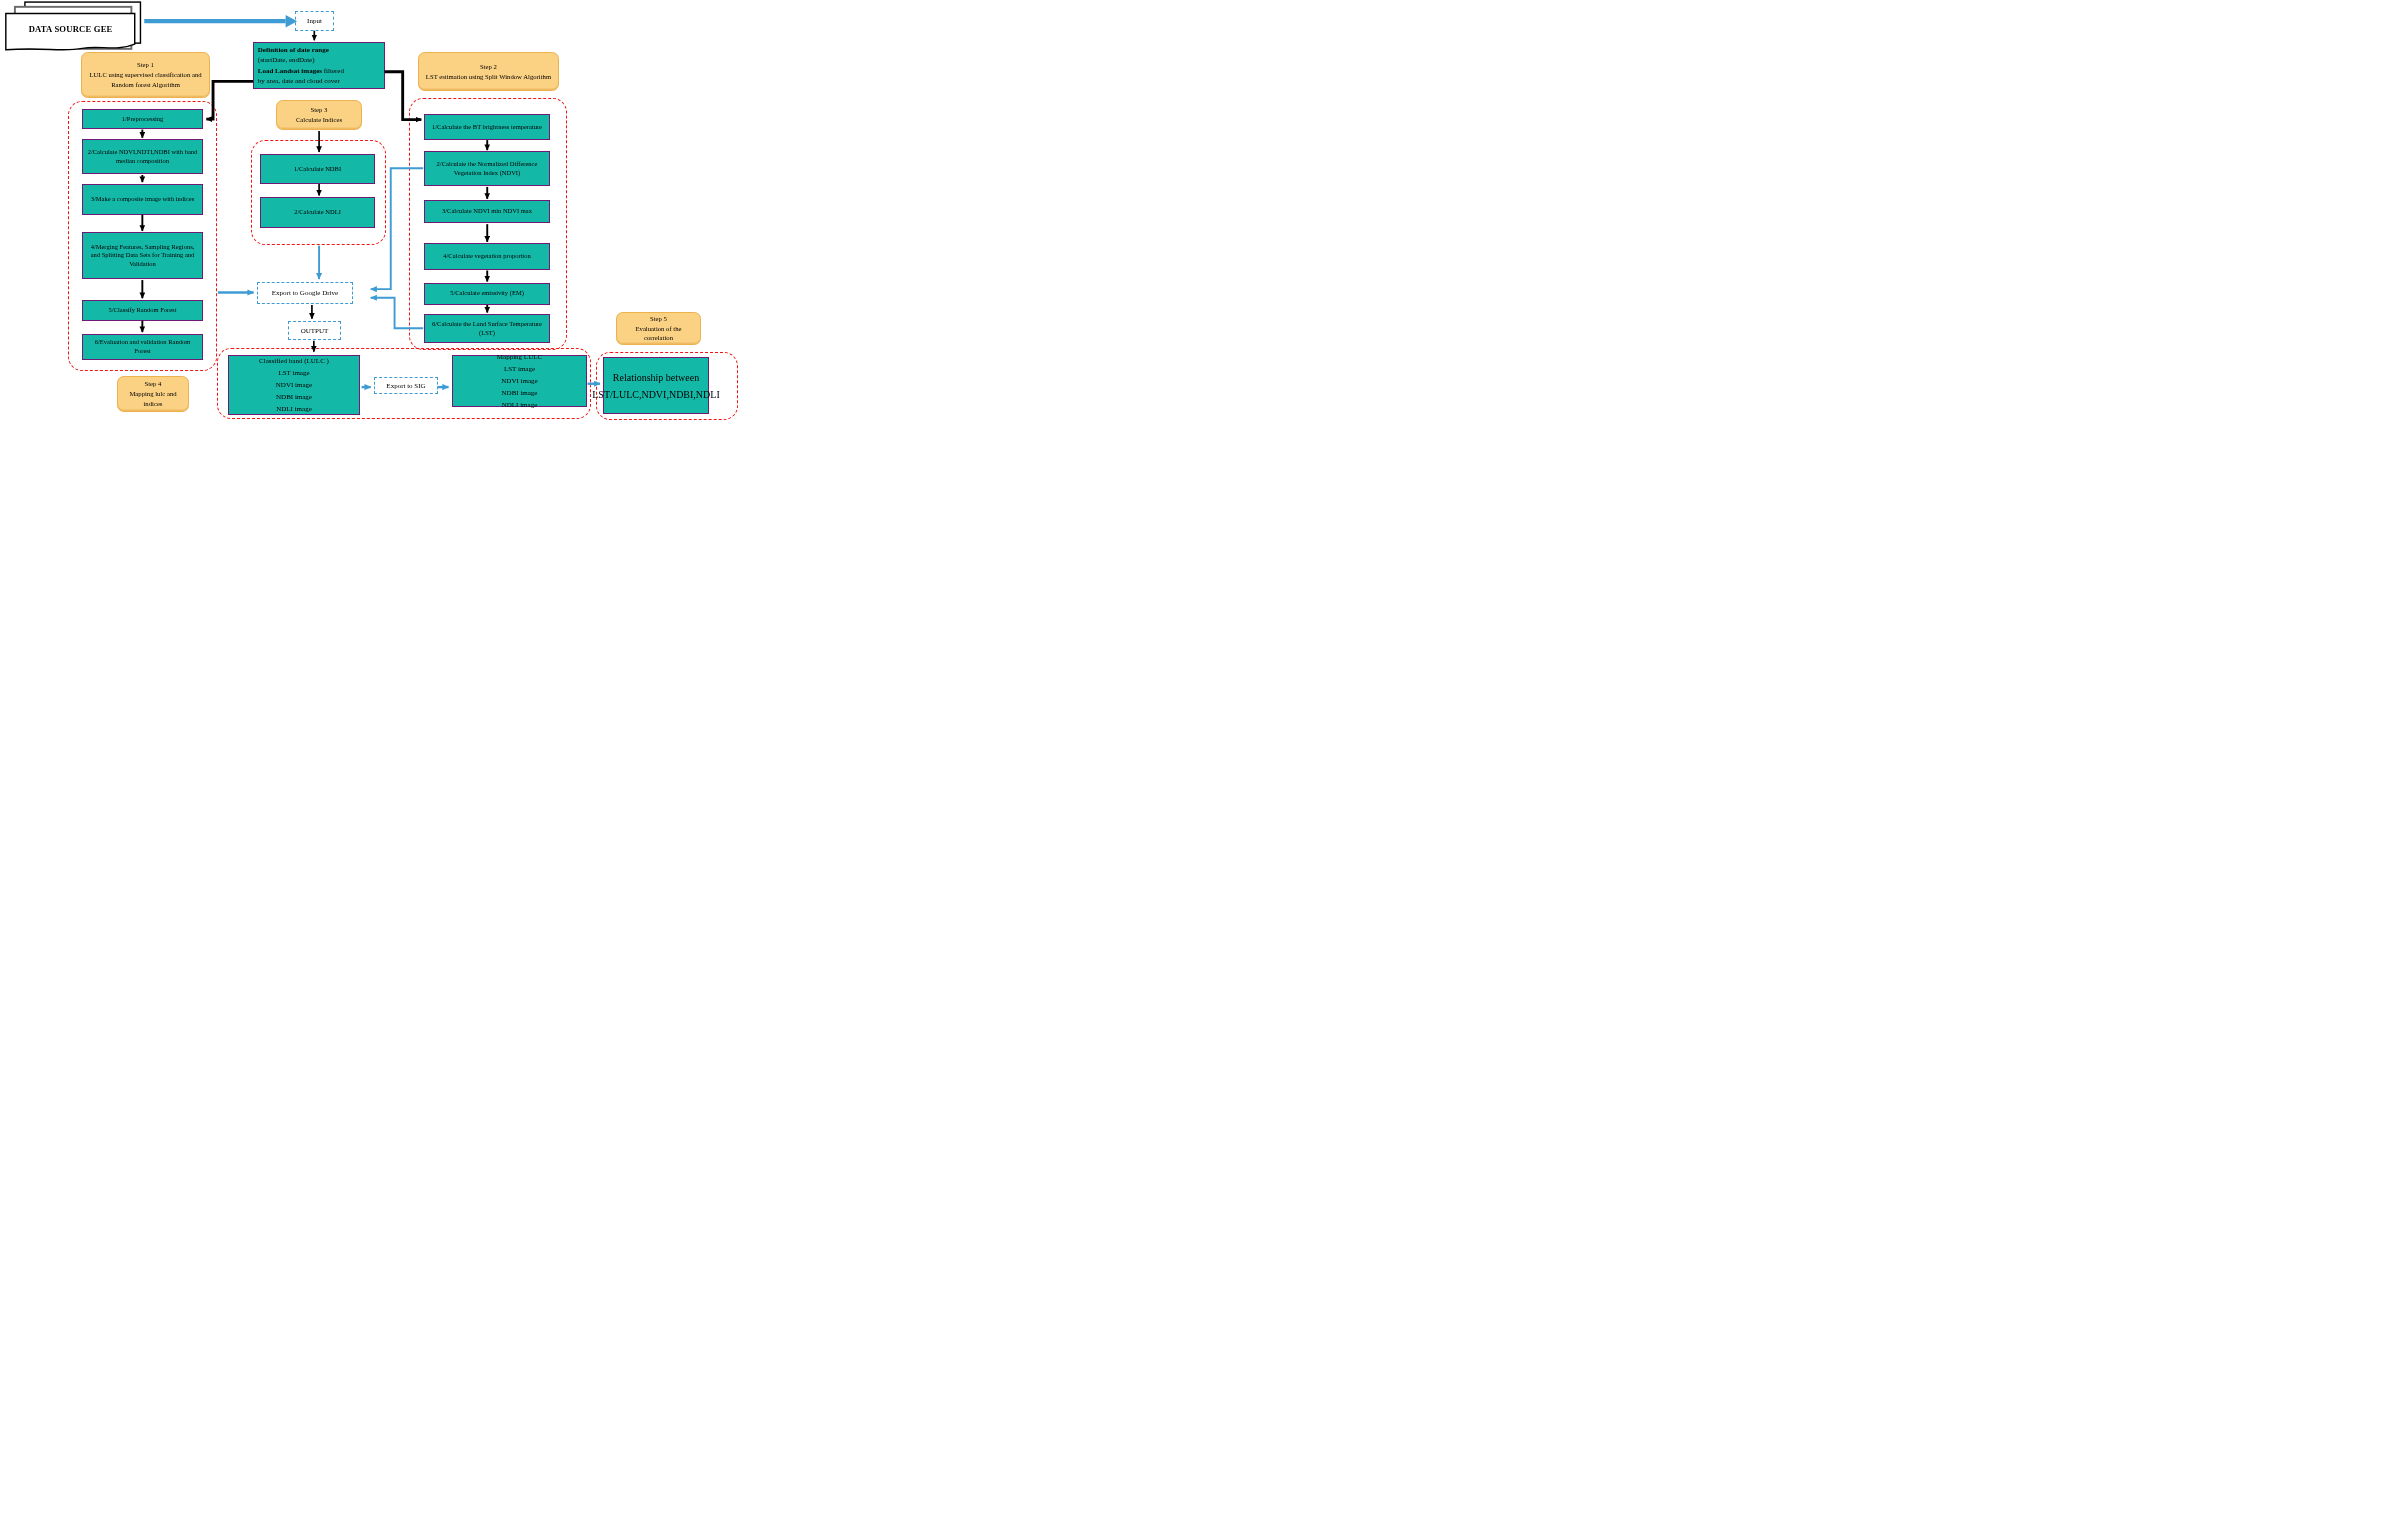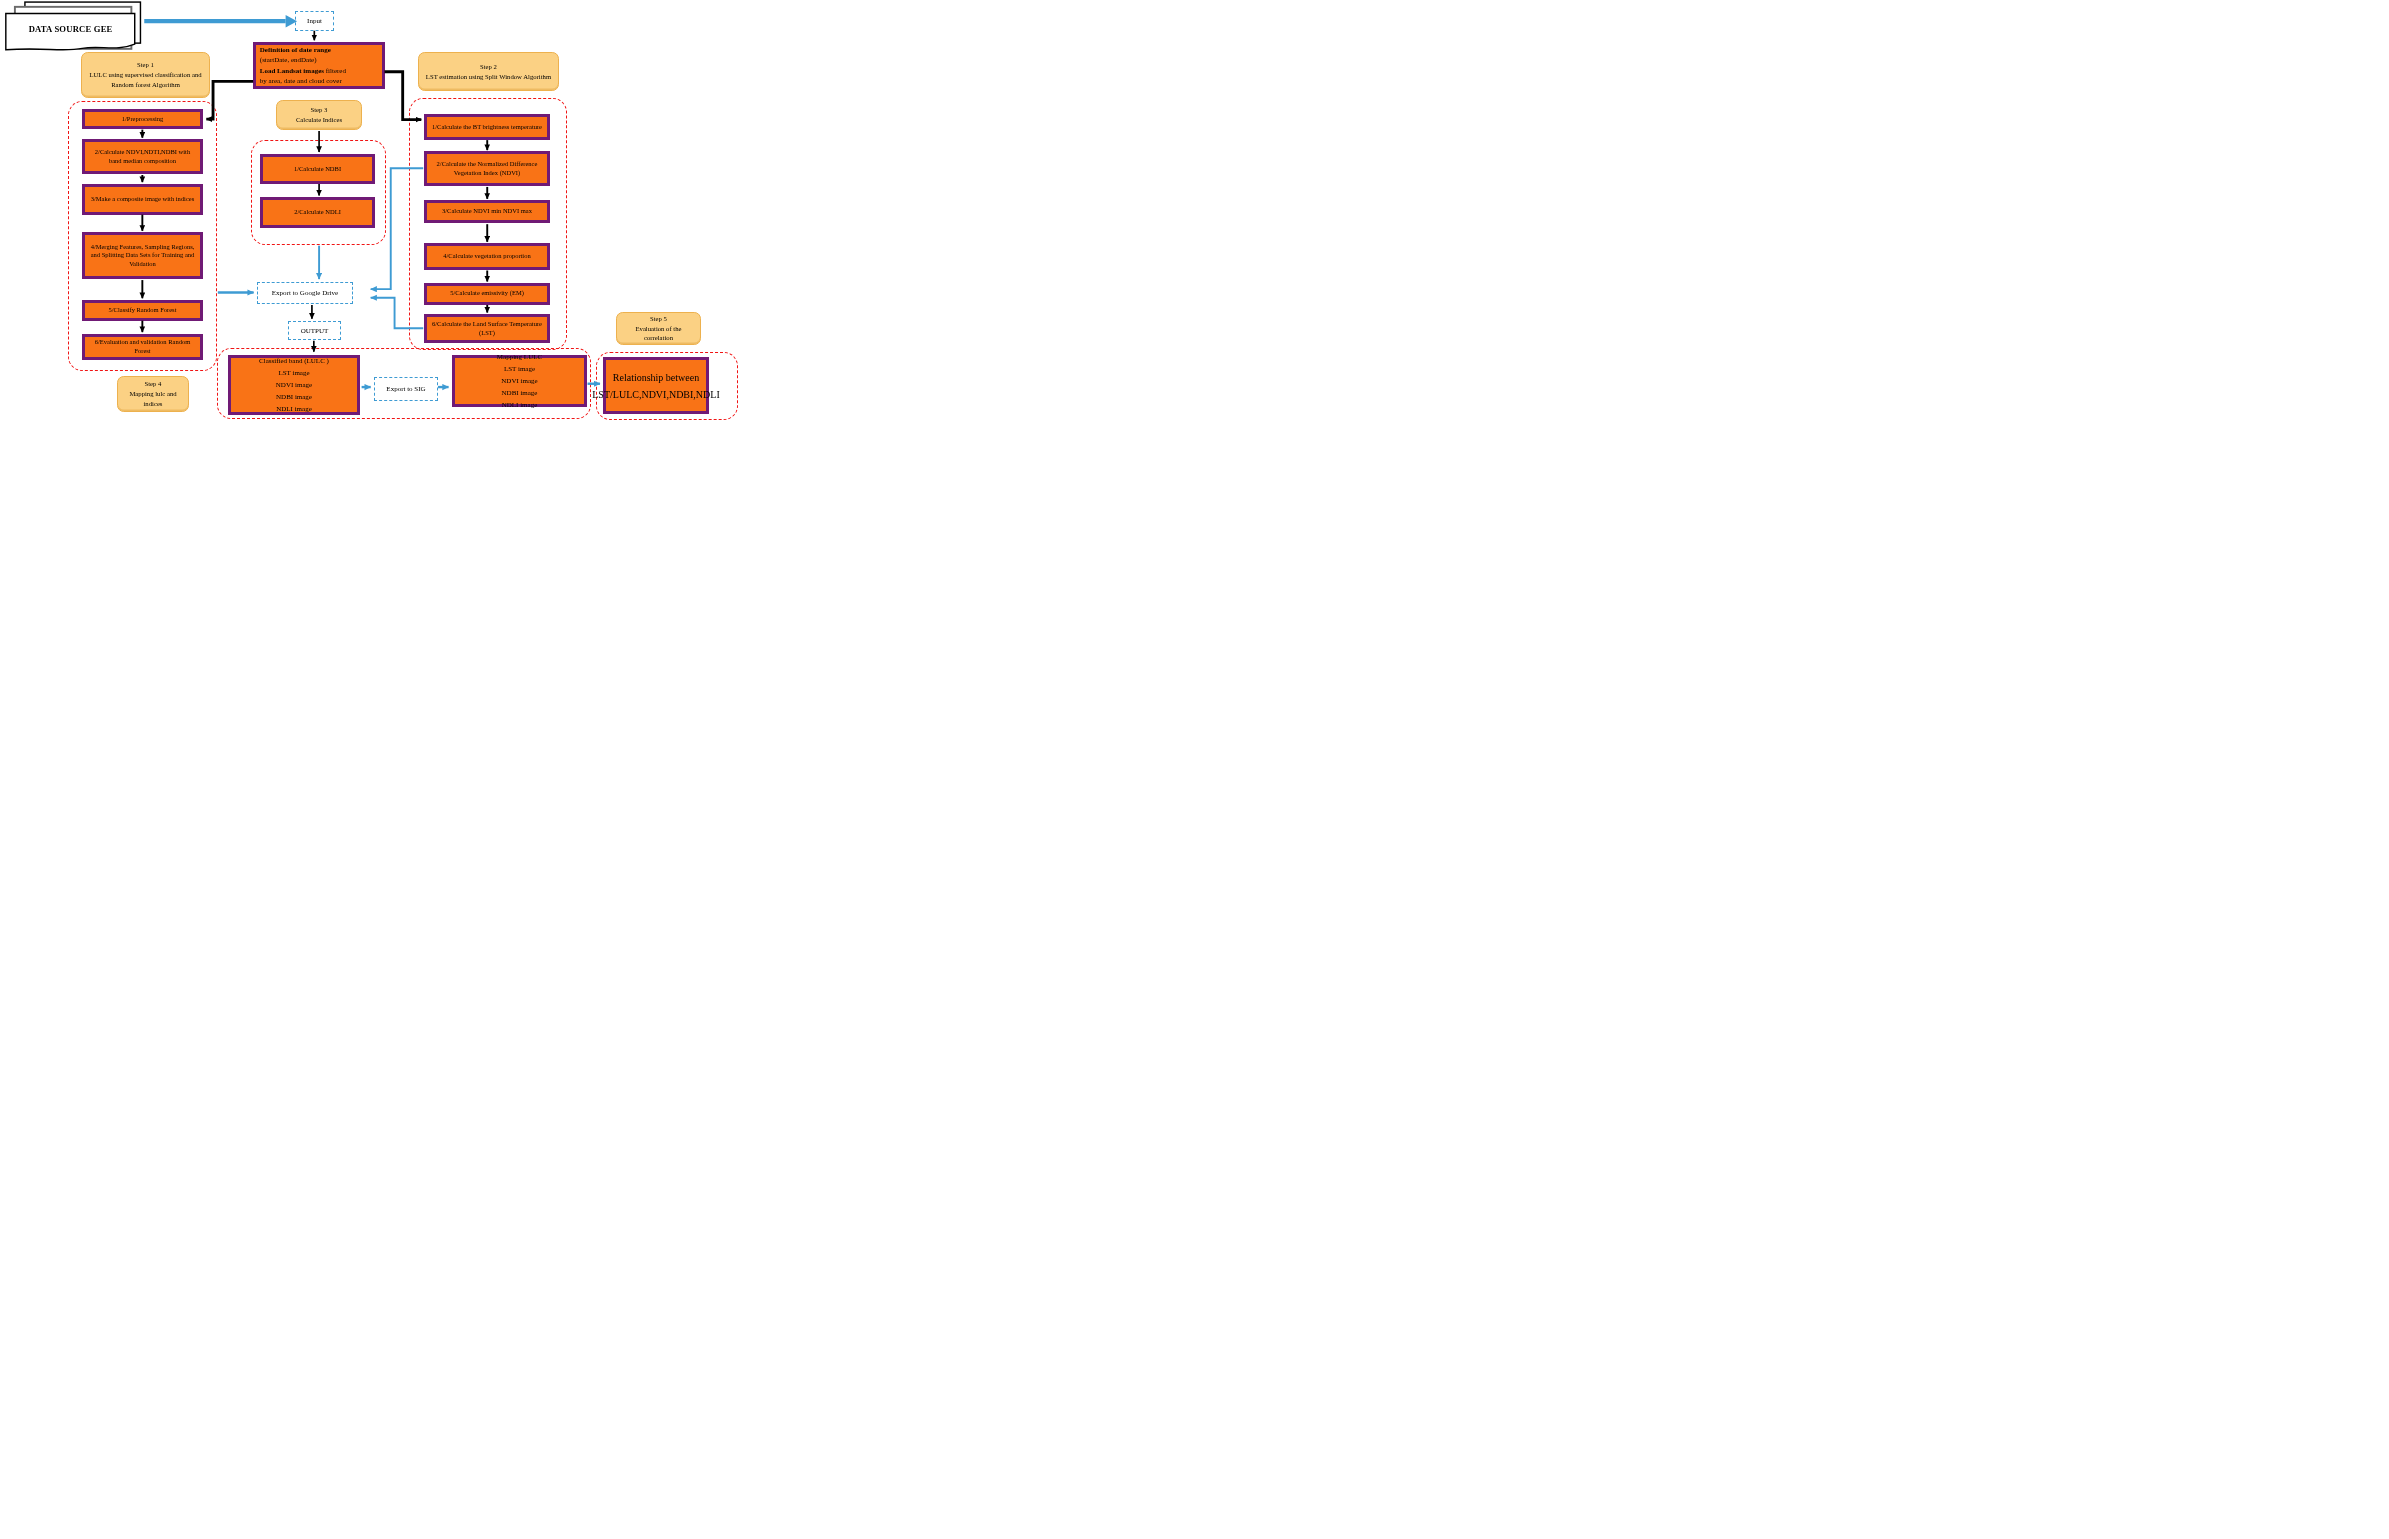--- a/index.html
+++ b/index.html
@@ -3,21 +3,21 @@
 <meta charset="utf-8">
 <style>
   html,body{margin:0;padding:0;background:#ffffff;}
   #canvas{
     position:relative;width:749px;height:424px;background:#ffffff;
     font-family:"Liberation Serif","DejaVu Serif",serif;color:#000;
     overflow:hidden;
   }
   .abs{position:absolute;box-sizing:border-box;}
   .box{
-    background:#f97316;border:3px solid #701a75;display:flex;align-items:center;justify-content:center;
+    background:#14b8a6;border:1px solid #701a75;display:flex;align-items:center;justify-content:center;
     text-align:center;font-size:6.5px;line-height:1.32;padding:1px 2.9px;z-index:4;
   }
   .hdr{
     background:#FBD184;border:0.7px solid #EDB14E;border-radius:6.7px;
     display:flex;flex-direction:column;align-items:center;justify-content:center;
     text-align:center;font-size:6.7px;line-height:1.45;padding:1.9px 4.8px;z-index:3;
     box-shadow:inset 0 -1.4px 0 rgba(222,160,60,.45);
   }
   .reddash{
     border:1.9px dashed #F01414;border-radius:14.3px;background:transparent;z-index:1;
@@ -137,21 +137,21 @@
   </div>
 
   <div class="abs reddash" style="left:217px;top:348px;width:374px;height:71px;"></div>
   <div class="abs box lines resultbox" style="left:228px;top:355px;width:132px;height:60px;">
     <div>Classified  band (LULC )</div>
     <div>LST image</div>
     <div>NDVI image</div>
     <div>NDBI image</div>
     <div>NDLI image</div>
   </div>
-  <div class="abs bluedash" style="left:374px;top:377px;width:64px;height:24px;">
+  <div class="abs bluedash" style="left:374px;top:377px;width:64px;height:17px;">
     <span>Export to SIG</span>
   </div>
   <div class="abs box lines resultbox" style="left:452px;top:355px;width:135px;height:52px;">
     <div>Mapping LULC</div>
     <div>LST image</div>
     <div>NDVI image</div>
     <div>NDBI image</div>
     <div>NDLI image</div>
   </div>
 

